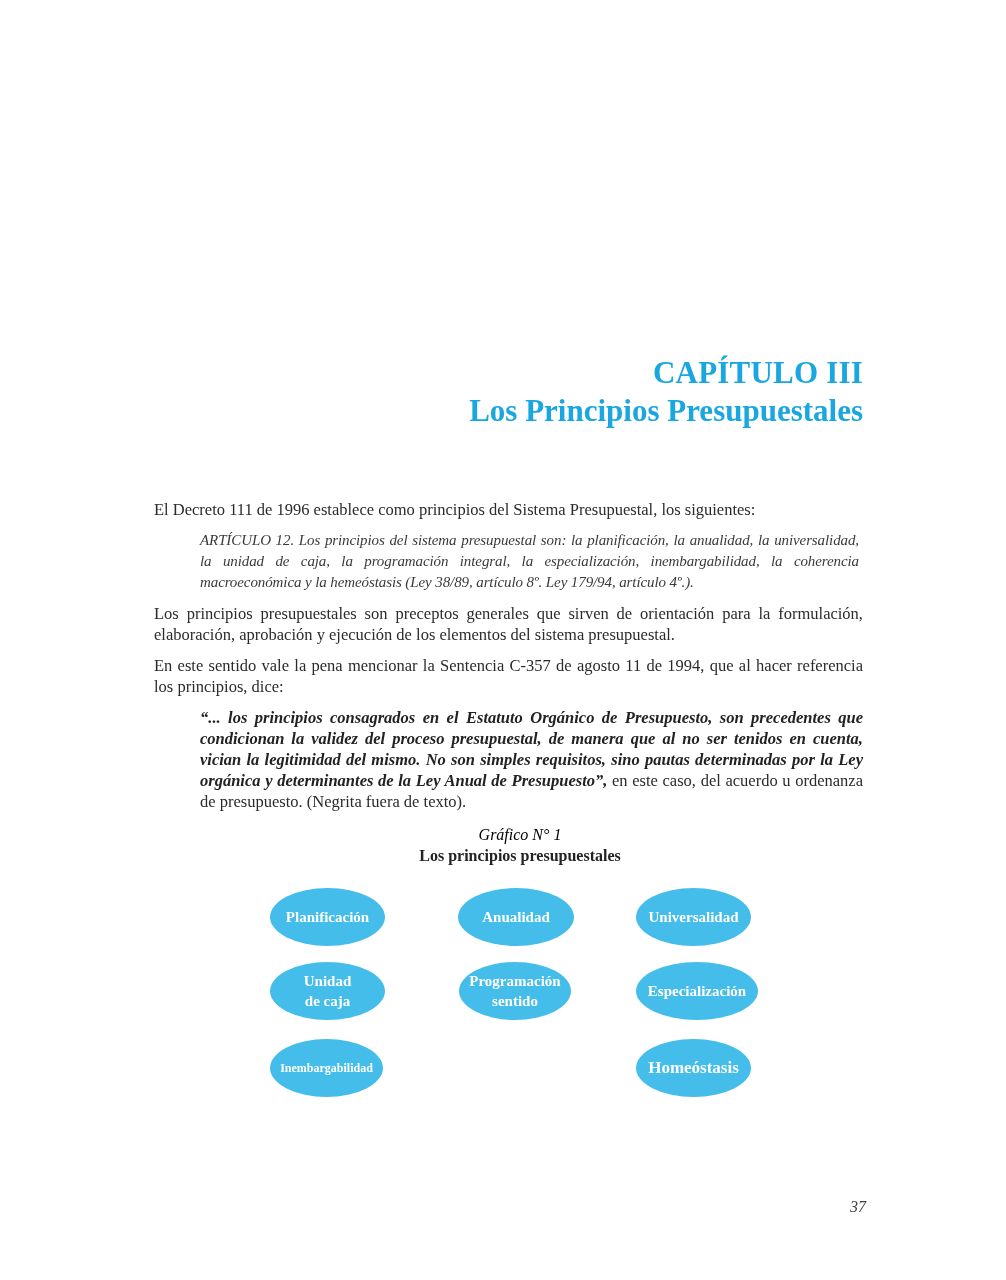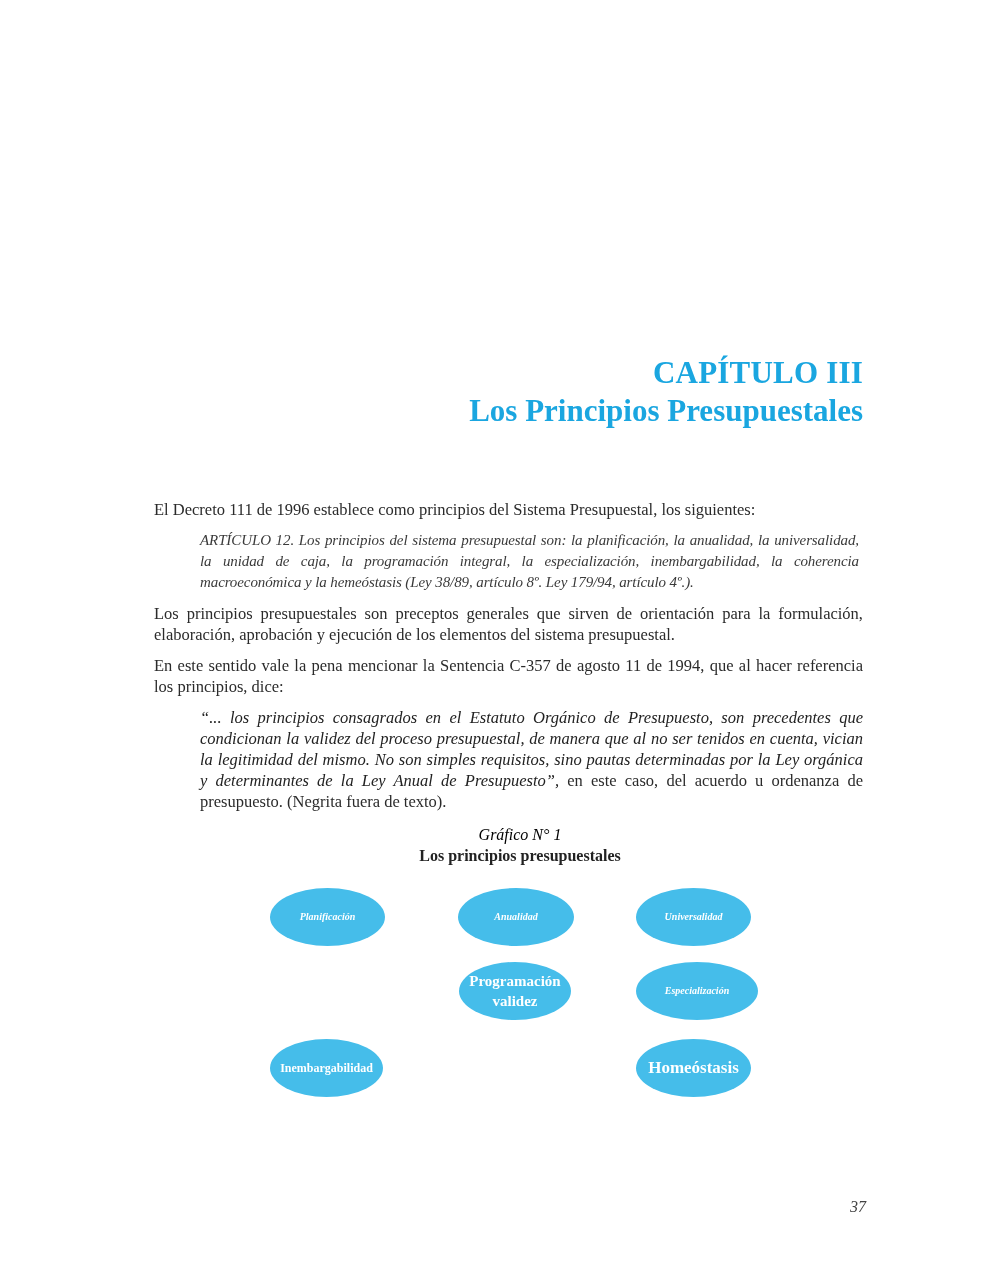--- a/index.html
+++ b/index.html
@@ -8,30 +8,30 @@
 
     .chapter-heading { position: absolute; right: 160px; top: 354px; text-align: right; color: #1aa6e0; font-weight: bold; }
     .chapter-number { font-size: 31px; line-height: 38px; letter-spacing: 0.2px; }
     .chapter-title { font-size: 31px; line-height: 38px; }
 
     .body { position: absolute; left: 137px; top: 499px; width: 709px; font-size: 16.5px; line-height: 21px; }
     .p { margin: 0 0 10px 0; text-align: justify; }
     .p.intro { }
     .quote-article { margin: 0 4px 10px 46px; font-style: italic; font-size: 15px; line-height: 21px; text-align: justify; color: #3a3a3a; letter-spacing: -0.1px; }
     .quote-sentence { margin: 0 0 10px 46px; text-align: justify; font-size: 16.5px; line-height: 21px; }
-    .quote-sentence .bold-italic { font-weight: normal; font-style: italic; color: #222; }
+    .quote-sentence .bold-italic { font-weight: bold; font-style: italic; color: #222; }
 
     .figure-caption { position: absolute; left: 0; width: 1006px; top: 824px; text-align: center; }
     .figure-label { font-style: italic; font-size: 16px; line-height: 21px; color: #000000; }
     .figure-title { font-weight: bold; font-size: 16px; line-height: 21px; color: #222; }
 
     .diagram { position: absolute; left: 0; top: 0; width: 1006px; height: 1280px; pointer-events: none; }
     .ellipse { position: absolute; background: #45bdea; border-radius: 50%; display: flex; align-items: center; justify-content: center; text-align: center; color: #ffffff; font-weight: bold; pointer-events: auto; }
     .ellipse span { display: block; }
-    .e-lg { font-size: 10px; line-height: 20px; font-style: italic; }
+    .e-lg { font-size: 15px; line-height: 20px; }
     .e-md { font-size: 15px; line-height: 20px; }
     .e-sm { font-size: 11.5px; line-height: 16px; }
     .e-xs { font-size: 12px; line-height: 17px; }
     .e-xl { font-size: 17px; line-height: 20px; justify-content: center; }
 
     .page-number { position: absolute; left: 833px; top: 1198px; font-style: italic; font-size: 16px; color: #444; }
   </style>
 </head>
 <body>
 
@@ -66,24 +66,30 @@
       <div>
           <span>Anualidad</span>
         </div>
     </div>
     <div class="ellipse e-lg" style="left:619px;top:888px;width:115px;height:58px;">
       <div>
           <span>Universalidad</span>
         </div>
     </div>
 
+    <div class="ellipse e-lg" style="left:253px;top:962px;width:115px;height:58px;">
+      <div>
+        <span>Unidad</span>
+        <span>de caja</span>
+      </div>
+    </div>
     <div class="ellipse e-md" style="left:442px;top:962px;width:112px;height:58px;">
       <div>
         <span>Programación</span>
-        <span>validez</span>
+        <span>sentido</span>
       </div>
     </div>
     <div class="ellipse e-lg" style="left:619px;top:962px;width:122px;height:58px;">
       <div>
           <span>Especialización</span>
         </div>
     </div>
 
     <div class="ellipse e-xs" style="left:253px;top:1039px;width:113px;height:58px;">
       <div>

